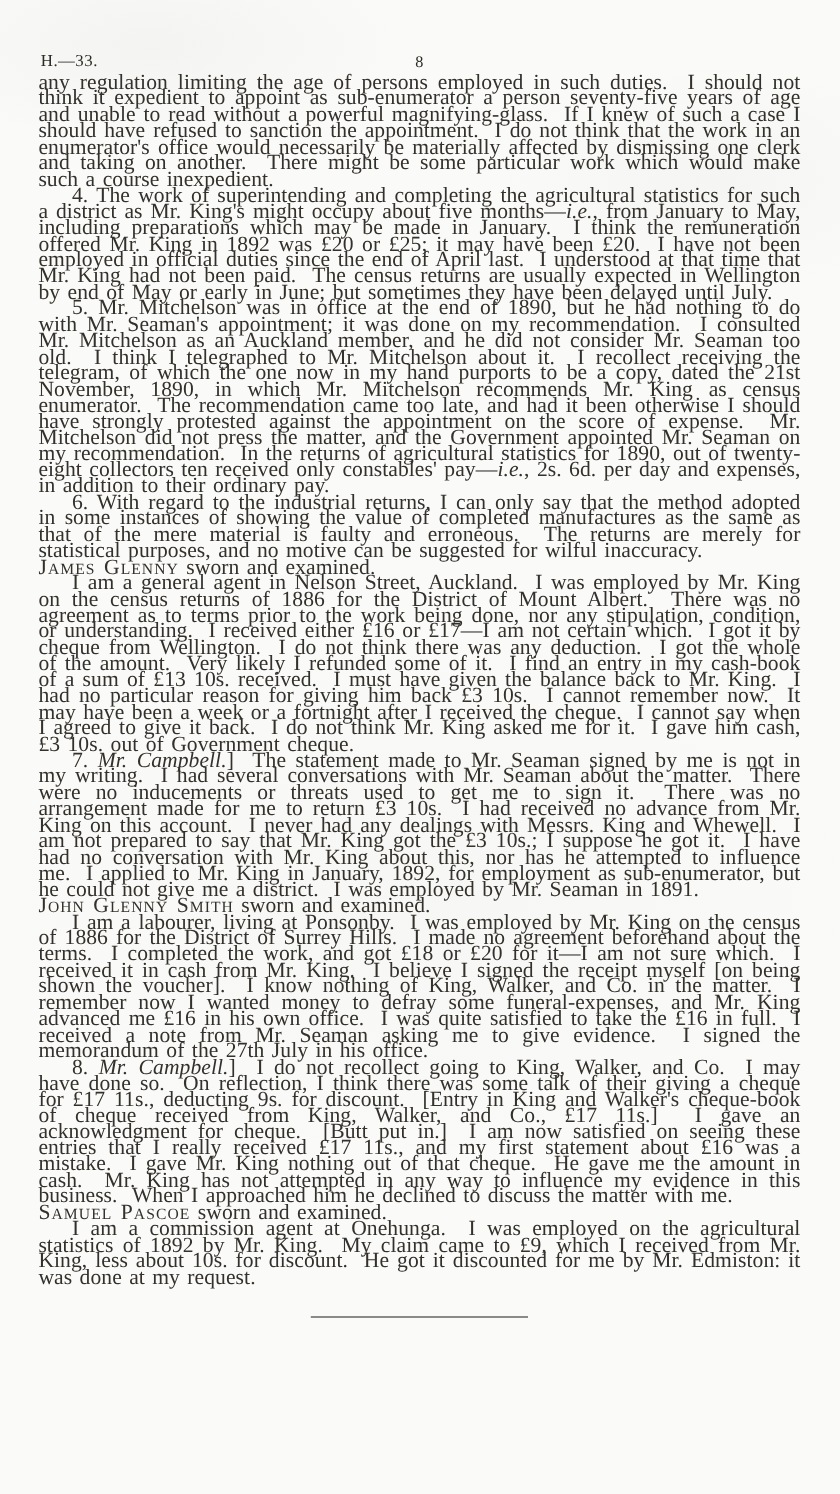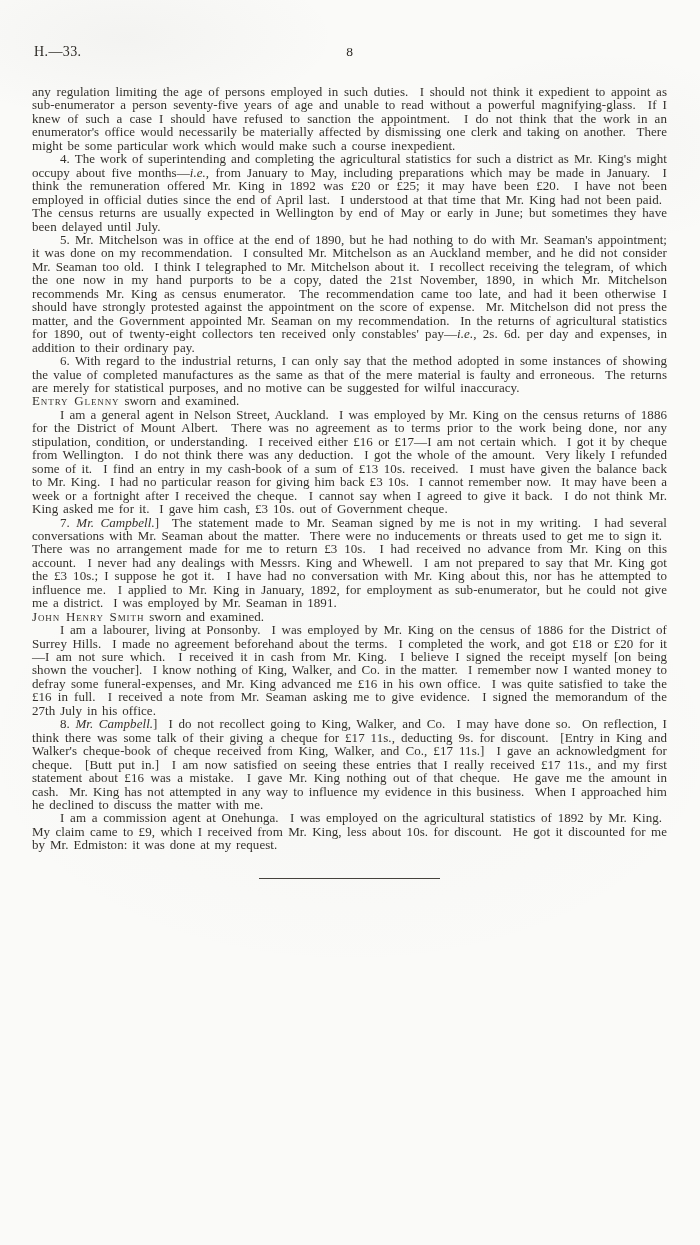--- a/index.html
+++ b/index.html
@@ -21,42 +21,41 @@
   .page {
     position: relative;
     width: 700px;
     height: 1245px;
     box-sizing: border-box;
     padding: 44px 33px 0 32px;
   }
   .page-header {
     position: relative;
     height: 18px;
-    margin-bottom: 23px;
   }
   .doc-ref {
     position: absolute;
     left: 2px;
     top: 0;
     font-size: 14px;
     letter-spacing: 0.4px;
     color: #2e2b26;
   }
   .page-num {
     position: absolute;
     left: 0;
     right: 0;
     top: 0;
     text-align: center;
     font-size: 13.5px;
     color: #2e2b26;
   }
   .body-text p {
     margin: 0;
-    font-size: 13px;
+    font-size: 18px;
     line-height: 13.45px;
     text-align: justify;
     letter-spacing: 0.05px;
     word-spacing: 1.6px;
   }
   .body-text p.indented {
     text-indent: 28px;
   }
   .witness-heading {
     margin: 13px 0 5px 0;
@@ -91,32 +90,33 @@
   <div class="body-text">
 
     <p>any regulation limiting the age of persons employed in such duties.&nbsp; I should not think it expedient to appoint as sub-enumerator a person seventy-five years of age and unable to read without a powerful magnifying-glass.&nbsp; If I knew of such a case I should have refused to sanction the appointment.&nbsp; I do not think that the work in an enumerator's office would necessarily be materially affected by dismissing one clerk and taking on another.&nbsp; There might be some particular work which would make such a course inexpedient.</p>
 
     <p class="indented">4. The work of superintending and completing the agricultural statistics for such a district as Mr. King's might occupy about five months—<i>i.e.</i>, from January to May, including preparations which may be made in January.&nbsp; I think the remuneration offered Mr. King in 1892 was £20 or £25; it may have been £20.&nbsp; I have not been employed in official duties since the end of April last.&nbsp; I understood at that time that Mr. King had not been paid.&nbsp; The census returns are usually expected in Wellington by end of May or early in June; but sometimes they have been delayed until July.</p>
 
     <p class="indented">5. Mr. Mitchelson was in office at the end of 1890, but he had nothing to do with Mr. Seaman's appointment; it was done on my recommendation.&nbsp; I consulted Mr. Mitchelson as an Auckland member, and he did not consider Mr. Seaman too old.&nbsp; I think I telegraphed to Mr. Mitchelson about it.&nbsp; I recollect receiving the telegram, of which the one now in my hand purports to be a copy, dated the 21st November, 1890, in which Mr. Mitchelson recommends Mr. King as census enumerator.&nbsp; The recommendation came too late, and had it been otherwise I should have strongly protested against the appointment on the score of expense.&nbsp; Mr. Mitchelson did not press the matter, and the Government appointed Mr. Seaman on my recommendation.&nbsp; In the returns of agricultural statistics for 1890, out of twenty-eight collectors ten received only constables' pay—<i>i.e.</i>, 2s. 6d. per day and expenses, in addition to their ordinary pay.</p>
 
     <p class="indented">6. With regard to the industrial returns, I can only say that the method adopted in some instances of showing the value of completed manufactures as the same as that of the mere material is faulty and erroneous.&nbsp; The returns are merely for statistical purposes, and no motive can be suggested for wilful inaccuracy.</p>
 
-    <p class="witness-heading"><span class="sc">Entry Glenny</span><span> sworn and examined.</span></p>
+    <p class="witness-heading"><span class="sc">James Glenny</span><span> sworn and examined.</span></p>
 
     <p class="indented">I am a general agent in Nelson Street, Auckland.&nbsp; I was employed by Mr. King on the census returns of 1886 for the District of Mount Albert.&nbsp; There was no agreement as to terms prior to the work being done, nor any stipulation, condition, or understanding.&nbsp; I received either £16 or £17—I am not certain which.&nbsp; I got it by cheque from Wellington.&nbsp; I do not think there was any deduction.&nbsp; I got the whole of the amount.&nbsp; Very likely I refunded some of it.&nbsp; I find an entry in my cash-book of a sum of £13 10s. received.&nbsp; I must have given the balance back to Mr. King.&nbsp; I had no particular reason for giving him back £3 10s.&nbsp; I cannot remember now.&nbsp; It may have been a week or a fortnight after I received the cheque.&nbsp; I cannot say when I agreed to give it back.&nbsp; I do not think Mr. King asked me for it.&nbsp; I gave him cash, £3 10s. out of Government cheque.</p>
 
     <p class="indented">7. <i>Mr. Campbell.</i>]&nbsp; The statement made to Mr. Seaman signed by me is not in my writing.&nbsp; I had several conversations with Mr. Seaman about the matter.&nbsp; There were no inducements or threats used to get me to sign it.&nbsp; There was no arrangement made for me to return £3 10s.&nbsp; I had received no advance from Mr. King on this account.&nbsp; I never had any dealings with Messrs. King and Whewell.&nbsp; I am not prepared to say that Mr. King got the £3 10s.; I suppose he got it.&nbsp; I have had no conversation with Mr. King about this, nor has he attempted to influence me.&nbsp; I applied to Mr. King in January, 1892, for employment as sub-enumerator, but he could not give me a district.&nbsp; I was employed by Mr. Seaman in 1891.</p>
 
-    <p class="witness-heading"><span class="sc">John Henry Smith</span><span> sworn and examined.</span></p>
+    <p class="witness-heading"><span class="sc">John Glenny Smith</span><span> sworn and examined.</span></p>
 
     <p class="indented">I am a labourer, living at Ponsonby.&nbsp; I was employed by Mr. King on the census of 1886 for the District of Surrey Hills.&nbsp; I made no agreement beforehand about the terms.&nbsp; I completed the work, and got £18 or £20 for it—I am not sure which.&nbsp; I received it in cash from Mr. King.&nbsp; I believe I signed the receipt myself [on being shown the voucher].&nbsp; I know nothing of King, Walker, and Co. in the matter.&nbsp; I remember now I wanted money to defray some funeral-expenses, and Mr. King advanced me £16 in his own office.&nbsp; I was quite satisfied to take the £16 in full.&nbsp; I received a note from Mr. Seaman asking me to give evidence.&nbsp; I signed the memorandum of the 27th July in his office.</p>
 
     <p class="indented">8. <i>Mr. Campbell.</i>]&nbsp; I do not recollect going to King, Walker, and Co.&nbsp; I may have done so.&nbsp; On reflection, I think there was some talk of their giving a cheque for £17 11s., deducting 9s. for discount.&nbsp; [Entry in King and Walker's cheque-book of cheque received from King, Walker, and Co., £17 11s.]&nbsp; I gave an acknowledgment for cheque.&nbsp; [Butt put in.]&nbsp; I am now satisfied on seeing these entries that I really received £17 11s., and my first statement about £16 was a mistake.&nbsp; I gave Mr. King nothing out of that cheque.&nbsp; He gave me the amount in cash.&nbsp; Mr. King has not attempted in any way to influence my evidence in this business.&nbsp; When I approached him he declined to discuss the matter with me.</p>
 
+    <p class="witness-heading"><span class="sc">Samuel Pascoe</span><span> sworn and examined.</span></p>
 
     <p class="indented">I am a commission agent at Onehunga.&nbsp; I was employed on the agricultural statistics of 1892 by Mr. King.&nbsp; My claim came to £9, which I received from Mr. King, less about 10s. for discount.&nbsp; He got it discounted for me by Mr. Edmiston: it was done at my request.</p>
 
 
   </div>
 
   <div class="end-rule"></div>
 
 </div>
 

